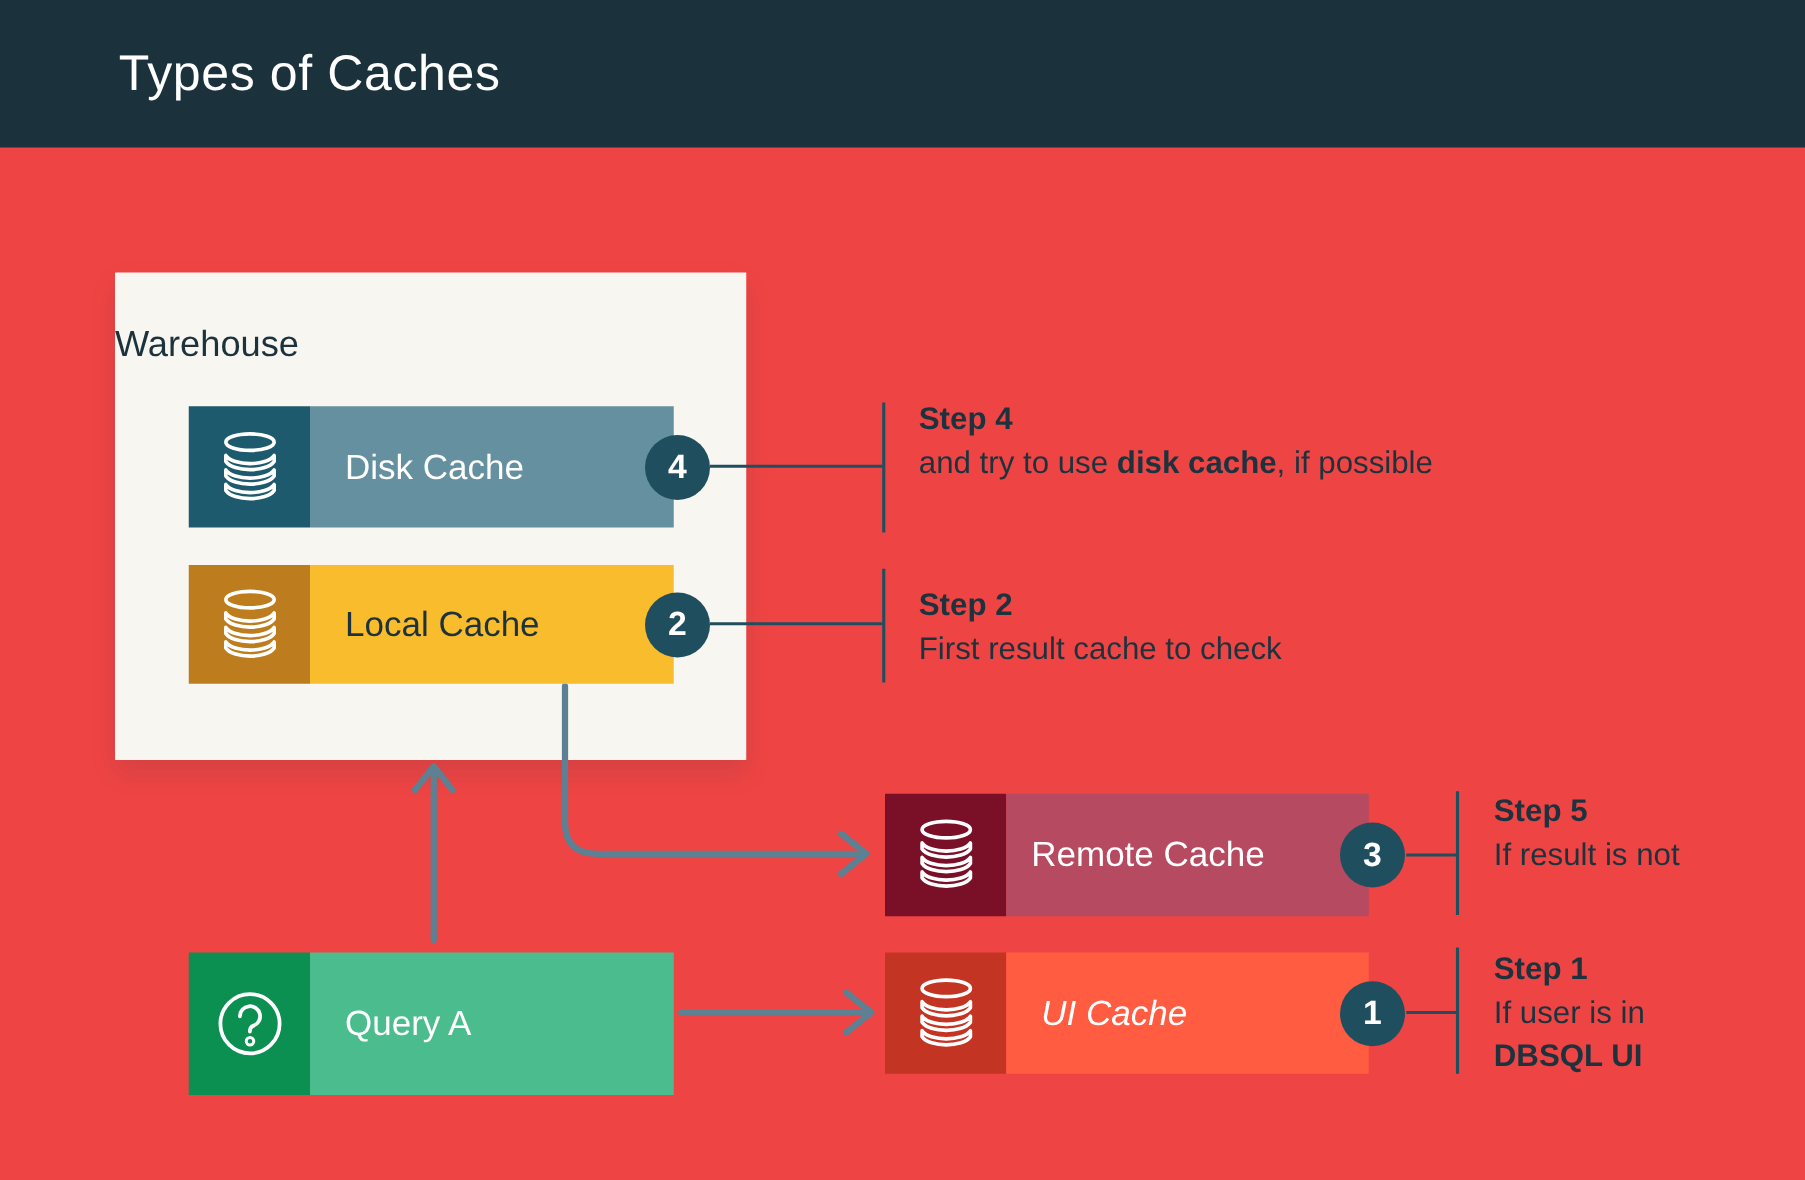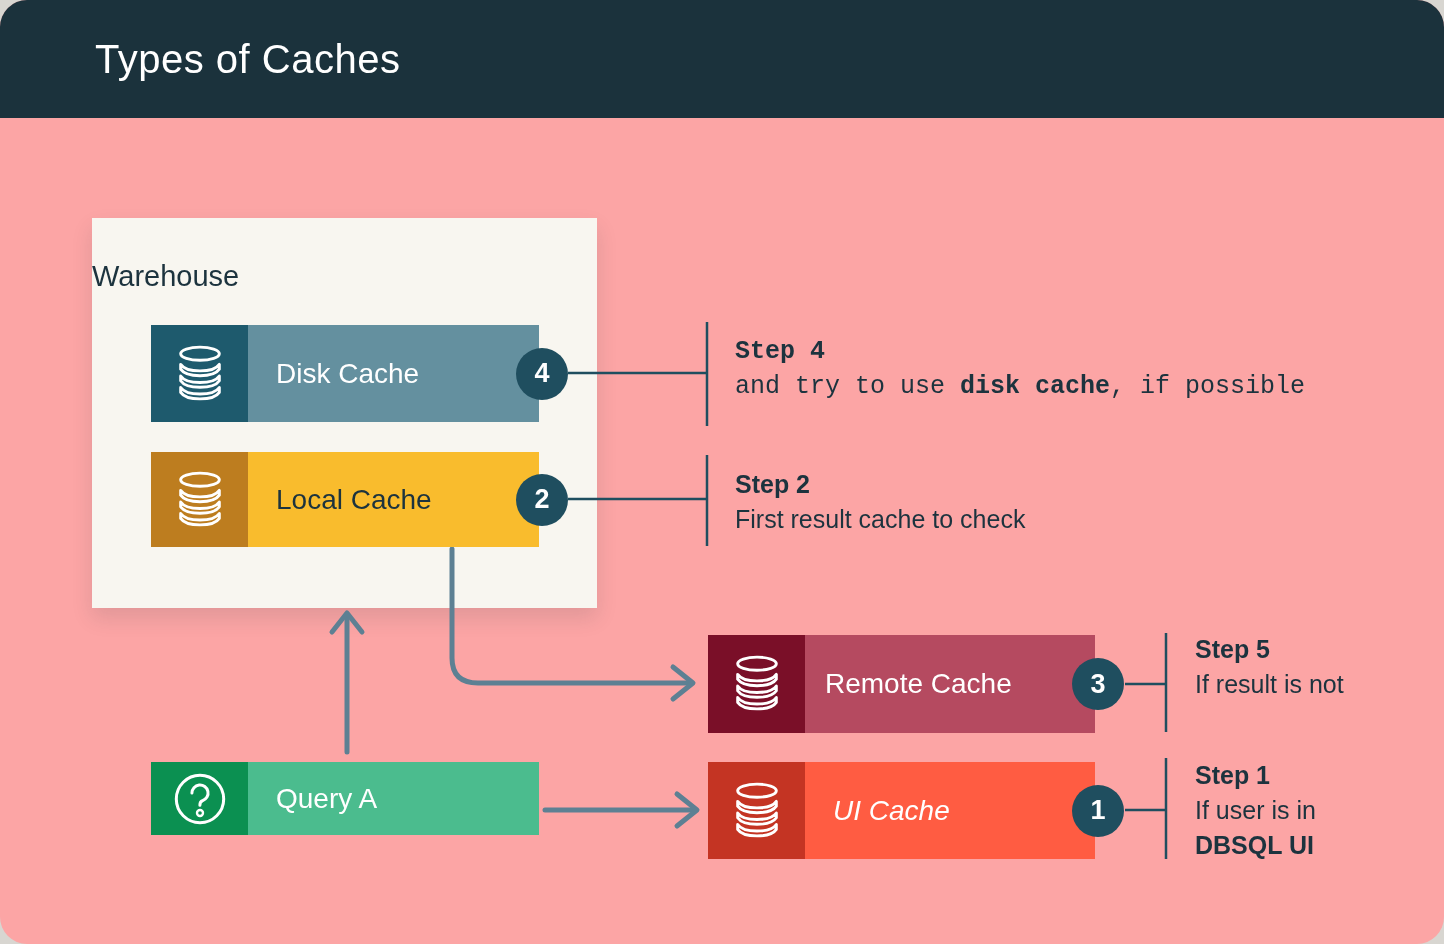--- a/index.html
+++ b/index.html
@@ -3,23 +3,22 @@
 <meta charset="utf-8">
 <style>
   * { margin: 0; padding: 0; box-sizing: border-box; }
   html, body { background: #d8d6d1; }
   body { font-family: "Liberation Sans", sans-serif; }
 
   .canvas {
     position: relative;
     width: 1444px;
     height: 944px;
-    background: #fca5a5;
+    background: #ef4444;
     overflow: hidden;
-    border-radius: 27px;
   }
 
   
   .header {
     position: absolute; left: 0; top: 0;
     width: 1444px; height: 118px;
     background: #1b323c;
     display: flex; align-items: center;
   }
   .header h1 {
@@ -76,21 +75,21 @@
     font-size: 27px;
     font-weight: 700;
     display: flex; align-items: center; justify-content: center;
     z-index: 3;
   }
 
   .row-disk   { left: 151px; top: 325px; width: 388px; height: 97px; }
   .row-local  { left: 151px; top: 452px; width: 388px; height: 95px; }
   .row-remote { left: 708px; top: 635px; width: 387px; height: 98px; }
   .row-ui     { left: 708px; top: 762px; width: 387px; height: 97px; }
-  .row-query  { left: 151px; top: 762px; width: 388px; height: 73px; }
+  .row-query  { left: 151px; top: 762px; width: 388px; height: 114px; }
 
   .row-disk   .icon-cell { background: #1e5a6d; }
   .row-disk   .bar       { background: #64909f; }
   .row-local  .icon-cell { background: #bd7d1f; }
   .row-local  .bar       { background: #f9bc2d; color: #1c333e; }
   .row-remote .icon-cell { background: #7a0f28; }
   .row-remote .bar       { background: #b54a60; padding-left: 20px; }
   .row-ui     .icon-cell { background: #c43423; }
   .row-ui     .bar       { background: #ff5c42; font-style: italic; }
   .row-query  .icon-cell { background: #0b9051; }
@@ -100,21 +99,21 @@
   .step {
     position: absolute;
     color: #1c333e;
     font-size: 25px;
     line-height: 35px;
     z-index: 2;
   }
   .step .step-title { font-weight: 700; }
   .step b { font-weight: 700; }
 
-  .step-4 { left: 735px;  top: 334px; font-family: Liberation Mono, monospace; }
+  .step-4 { left: 735px;  top: 318px; }
   .step-2 { left: 735px;  top: 467px; }
   .step-3 { left: 1195px; top: 632px; }
   .step-1 { left: 1195px; top: 758px; }
 
   
   .connectors {
     position: absolute; left: 0; top: 0;
     width: 1444px; height: 944px;
     pointer-events: none;
     z-index: 1;

